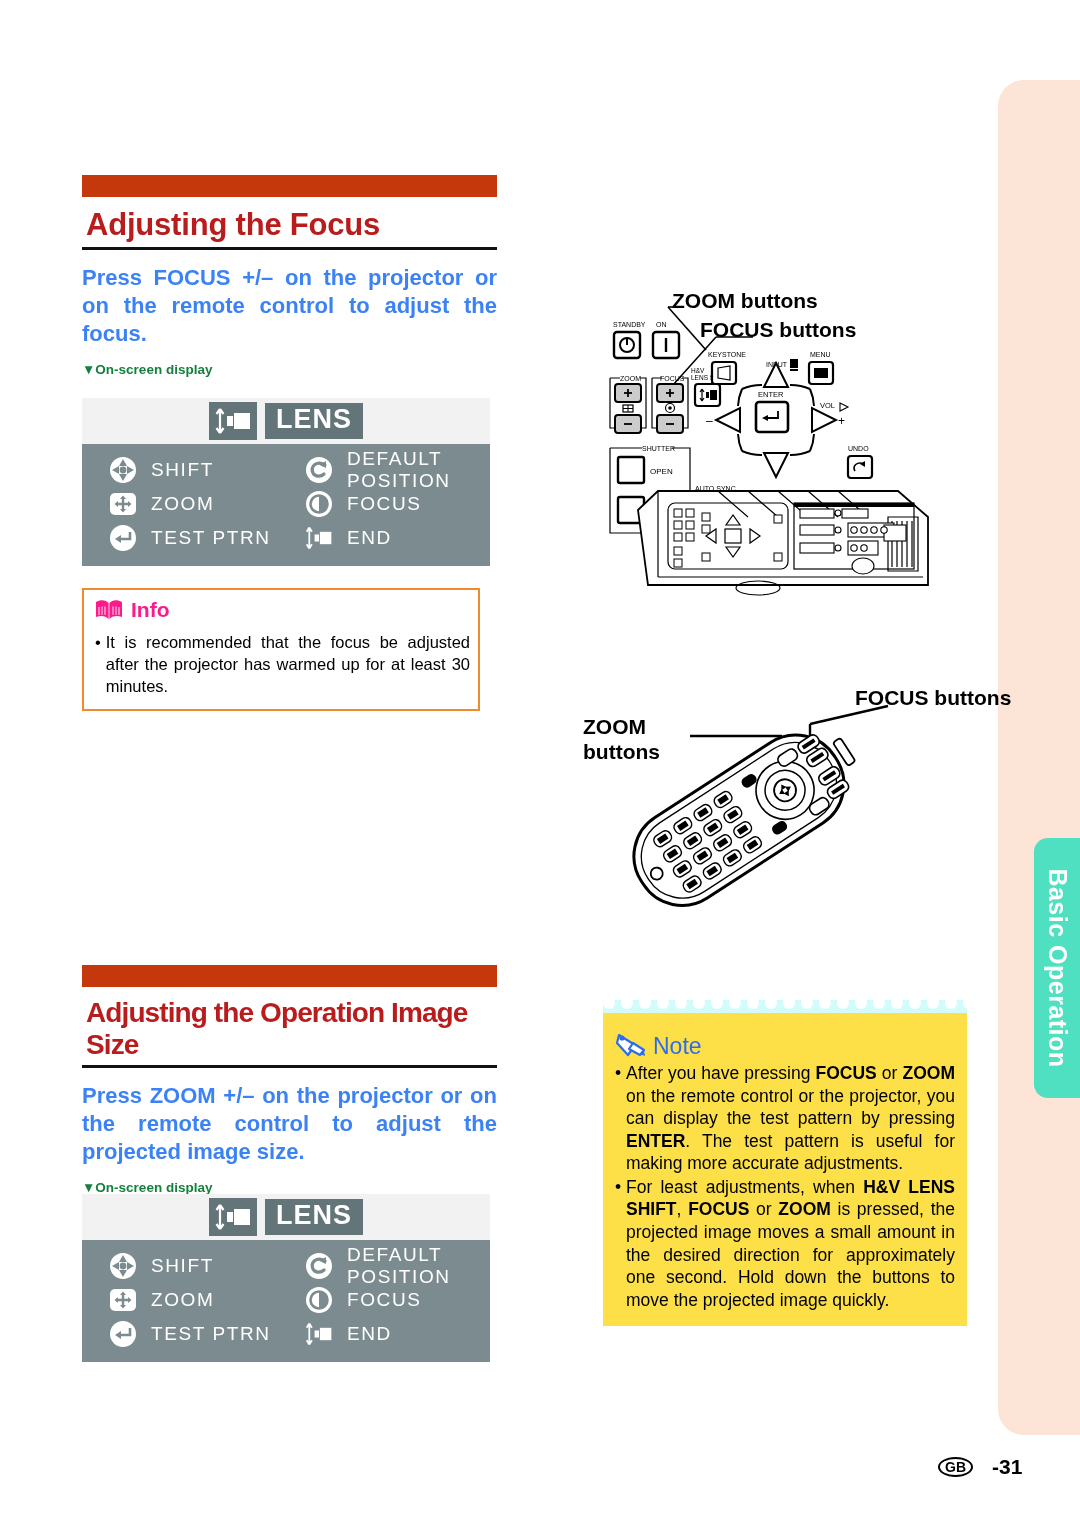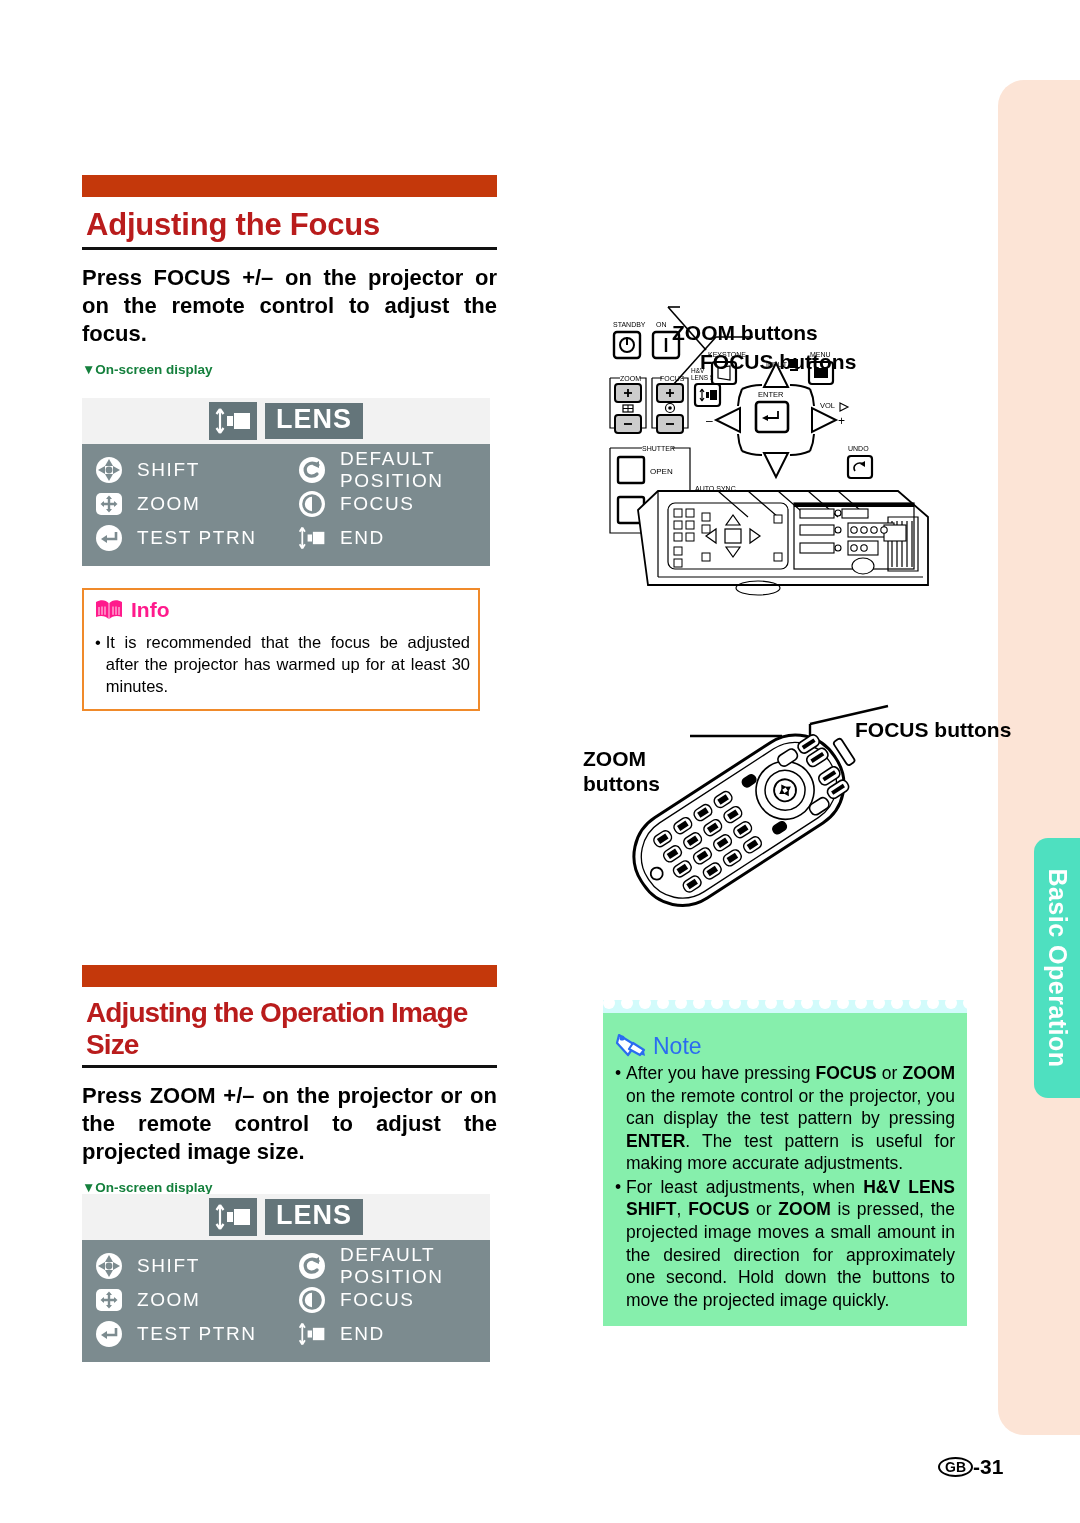--- a/index.html
+++ b/index.html
@@ -37,21 +37,21 @@
   .sec-bar{width:415px;height:22px;background:#c4380b;}
   .sec-title{
     color:#b91c1c;font-size:31px;font-weight:bold;
     margin:10px 0 4px 4px;letter-spacing:-0.2px;
     font-family:"Liberation Sans", sans-serif;
   }
   .sec-title.narrow{font-size:28px;letter-spacing:-0.9px;}
   .sec-rule{width:415px;height:3px;background:#111111;}
 
   .lead{
-    font-size:22px;font-weight:bold;color:#000000;
+    font-size:22px;font-weight:bold;color:#3b82f6;
     line-height:1.28;margin-top:14px;
     text-align:justify;
   }
   .lead .kw{font-weight:bold;}
 
   .osd-caption{
     font-size:13.5px;font-weight:bold;color:#15803d;margin-top:14px;
   }
 
   
@@ -67,21 +67,21 @@
   .osd-head .lens-word{
     background:#64757a;color:#ffffff;
     font-size:27px;font-weight:bold;letter-spacing:1px;
     padding:1px 11px 4px 11px;line-height:1.15;
   }
   .osd-body{
     background:#7c8b8f;padding:9px 0 11px 0;
   }
   .osd-row{display:flex;align-items:center;height:34px;}
   .osd-cell{display:flex;align-items:center;width:50%;}
-  .osd-cell.c1{padding-left:12px;}
+  .osd-cell.c1{padding-left:26px;}
   .osd-cell.c2{padding-left:10px;}
   .osd-ic{
     width:30px;height:30px;margin-right:13px;flex:0 0 30px;
     display:flex;align-items:center;justify-content:center;
   }
   .osd-txt{
     color:#ffffff;font-size:19px;letter-spacing:1.6px;
     font-family:"Liberation Sans", sans-serif;
   }
 
@@ -92,49 +92,49 @@
   }
   .info-head{display:flex;align-items:center;gap:7px;margin-bottom:10px;}
   .info-word{color:#ff1a8c;font-size:21px;font-weight:bold;}
   .info-body{font-size:16.5px;line-height:1.32;color:#000;text-align:justify;}
   .info-body .b{display:flex;}
   .info-body .b i{font-style:normal;margin:0 5px 0 1px;}
 
   
   .notebox{
     position:absolute;left:603px;top:1000px;width:364px;
-    background:#86efac;padding:30px 12px 14px 12px;box-sizing:border-box;
+    background:#fde047;padding:30px 12px 14px 12px;box-sizing:border-box;
   }
   .scallop{
     position:absolute;left:0;top:0;width:364px;height:13px;
     display:block;
   }
   .note-head{display:flex;align-items:flex-end;gap:2px;margin-bottom:4px;}
   .note-word{color:#2b6cf0;font-size:23px;font-weight:normal;
     font-family:"Liberation Sans", sans-serif;line-height:1;}
   .note-list{margin:0;padding:0;list-style:none;}
   .note-list li{
     display:flex;font-size:17.5px;line-height:1.29;color:#000;
     text-align:justify;margin-bottom:1px;
   }
   .note-list li .dot{flex:0 0 11px;}
   .note-list li .tx{flex:1;text-align:justify;}
   .note-list li .tx b{font-weight:bold;}
 
   
   .callout{
     position:absolute;font-size:21px;font-weight:bold;color:#000;
-    white-space:pre-line;line-height:1.18;margin-top:32px;
+    white-space:pre-line;line-height:1.18;
   }
 
   
   .pagenum{
     position:absolute;left:938px;top:1455px;
     font-size:21px;font-weight:bold;color:#000;
-    display:flex;align-items:center;gap:0;
+    display:flex;align-items:center;gap:19px;
   }
   .gb-oval{
     border:2px solid #000;border-radius:50%;
     font-size:14px;font-weight:bold;padding:0 5px;line-height:16px;
     height:16px;display:inline-block;
   }
 
   svg{display:block;}
 </style>
 </head>

